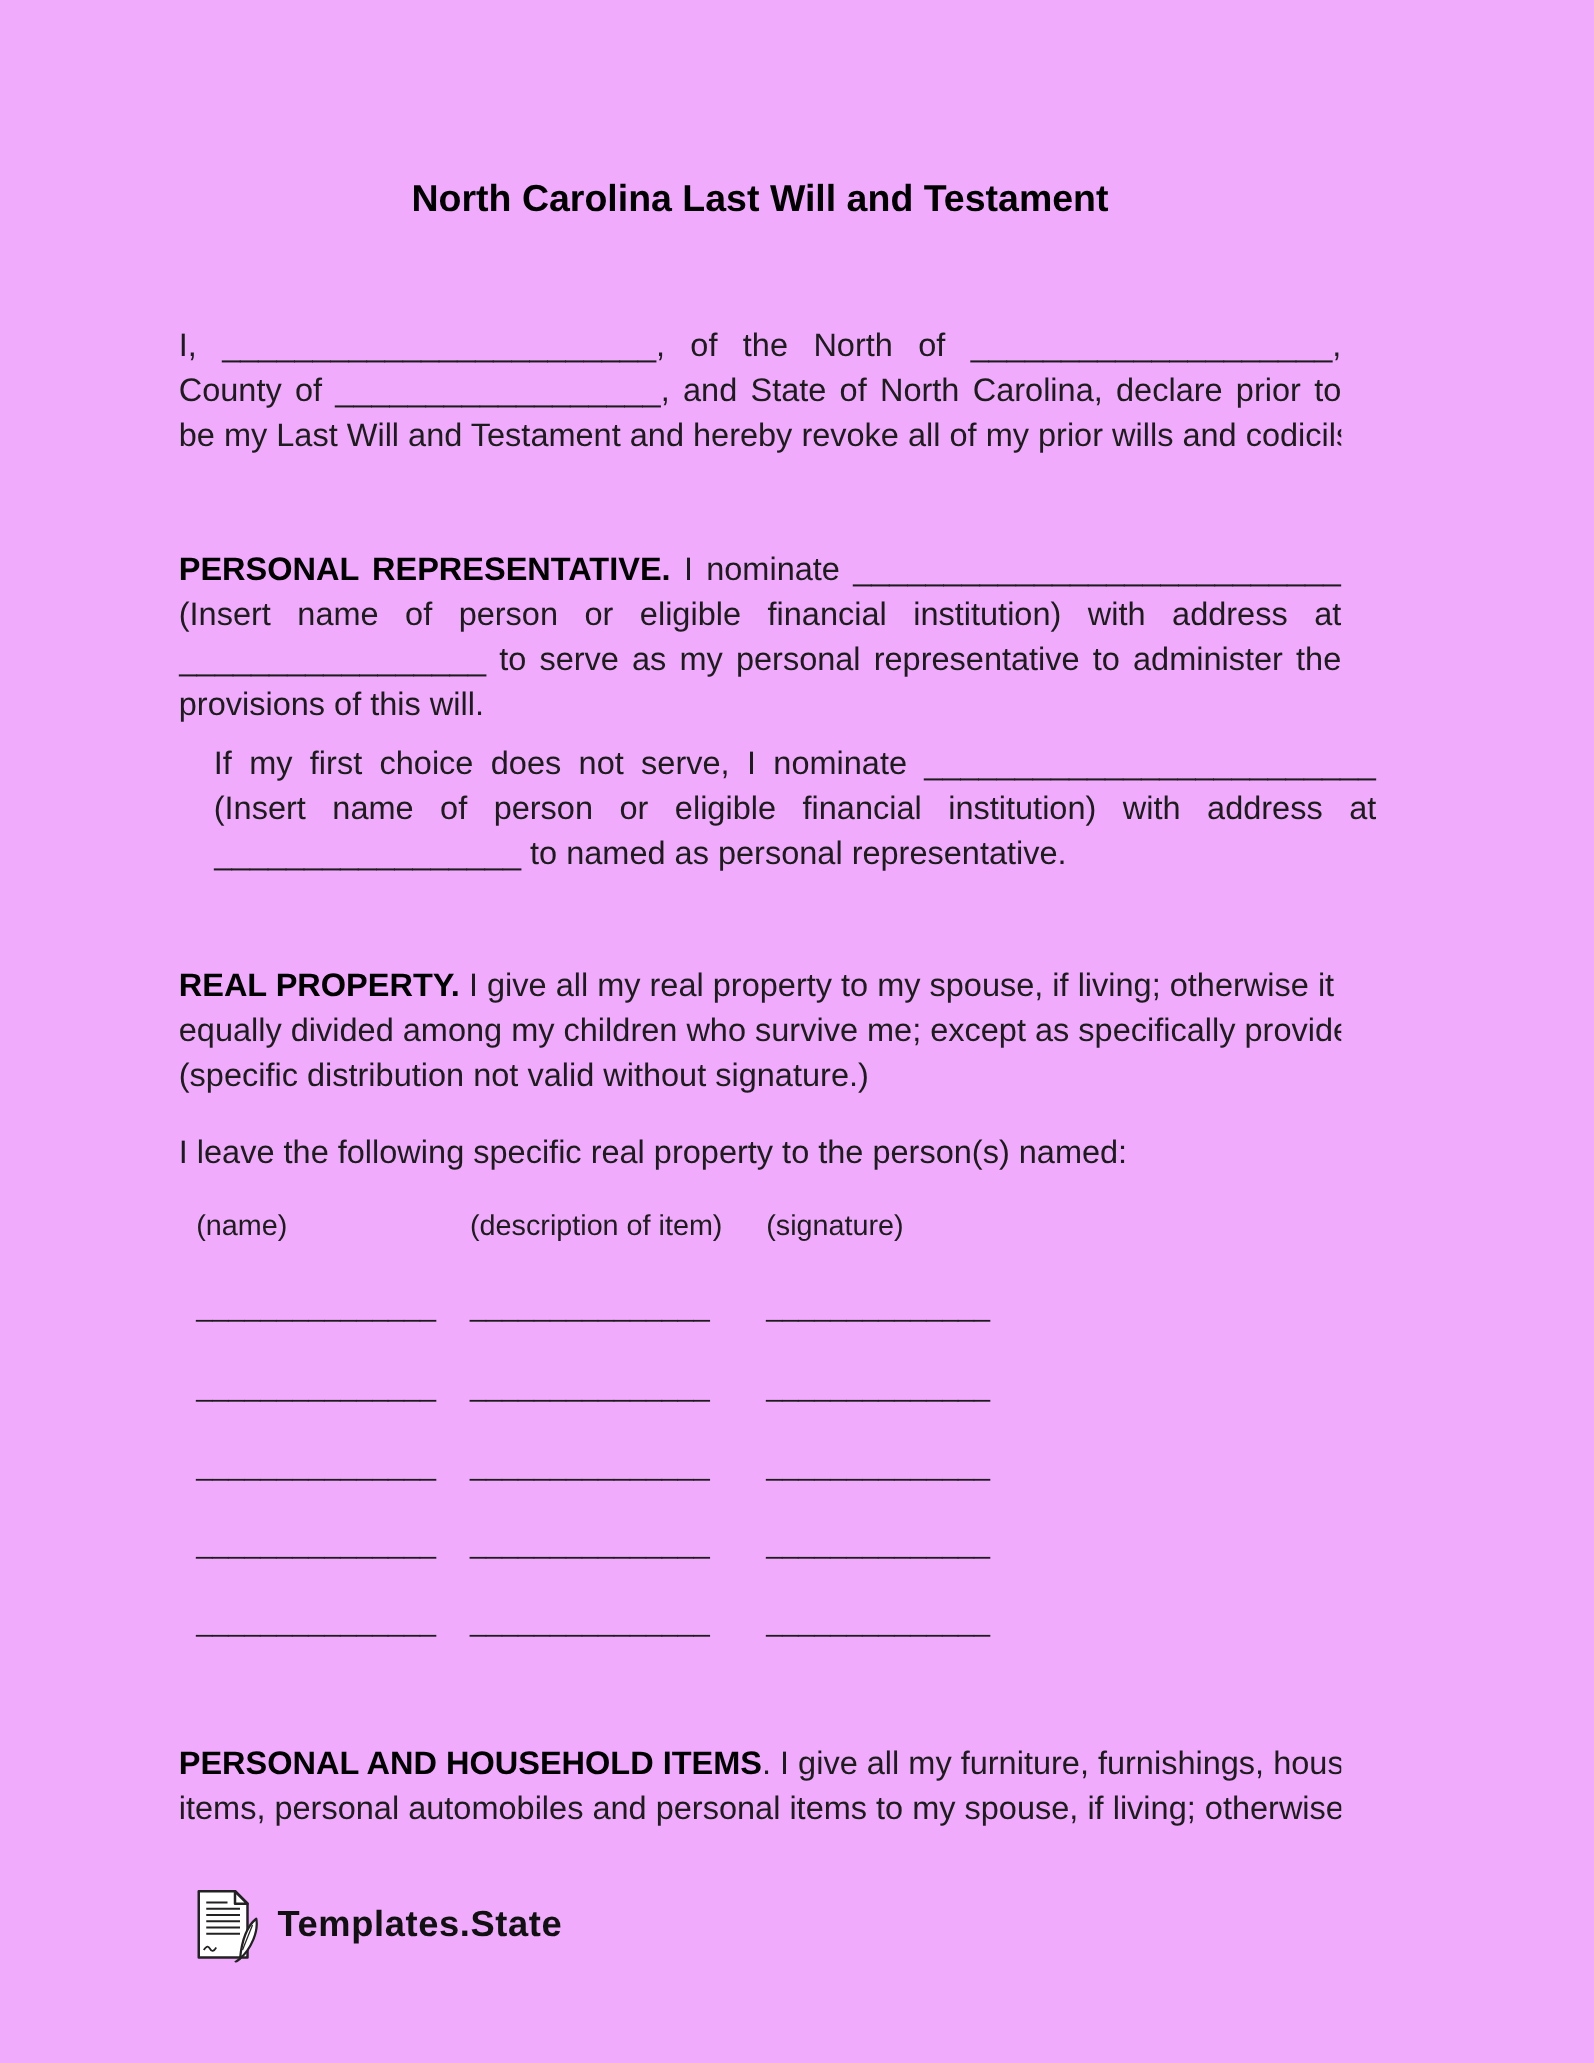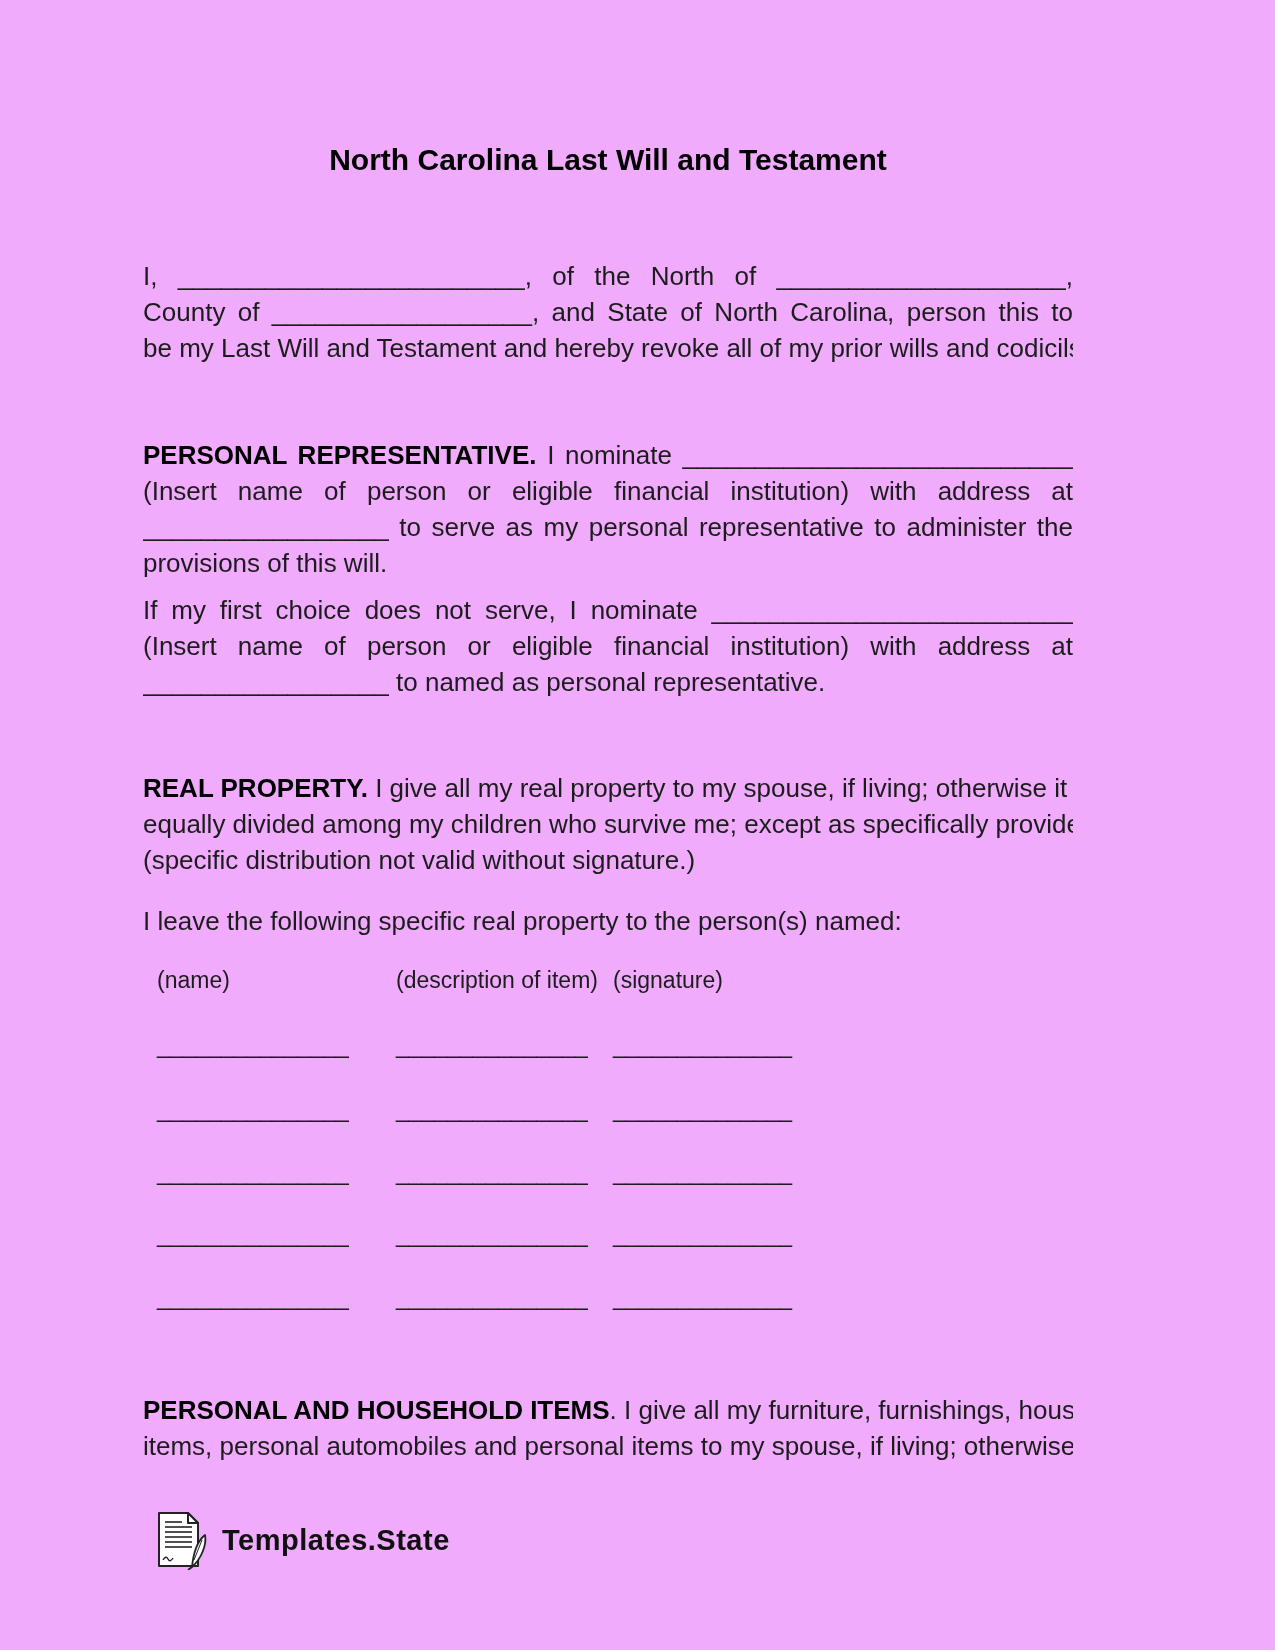--- a/index.html
+++ b/index.html
@@ -17,51 +17,51 @@
     line-height:40px;margin:0;
   }
   .jline,.lline{
     font-size:26px;line-height:36px;white-space:nowrap;overflow:hidden;
   }
   .jline{text-align:justify;text-align-last:justify;}
   .lline{text-align:left;}
   .b{font-weight:bold;color:#000;}
   .pos-intro{top:258px;}
   .pos-pr1{top:437px;}
-  .pos-pr2{top:592px;}
+  .pos-pr2{top:592px;margin-left:28px;}
   .pos-rp{top:770px;}
   .pos-leave{top:903px;}
   .pos-thead{top:962px;}
   .pos-row1{top:1027px;}
   .pos-row2{top:1091px;}
   .pos-row3{top:1154px;}
   .pos-row4{top:1216px;}
   .pos-row5{top:1279px;}
   .pos-ph{top:1392px;}
   .trow{height:36px;position:absolute;left:143px;width:930px;font-size:23px;line-height:36px;}
   .trow .c1{position:absolute;left:14px;white-space:nowrap;}
-  .trow .c2{position:absolute;left:233px;white-space:nowrap;margin-left:20px;}
+  .trow .c2{position:absolute;left:233px;white-space:nowrap;}
   .trow .c3{position:absolute;left:470px;white-space:nowrap;}
   .footer{position:absolute;left:152px;top:1508px;height:64px;}
   .logo-icon{position:absolute;left:0;top:2px;width:56px;height:60px;}
   .brand{
     position:absolute;left:70px;top:16px;font-size:29px;font-weight:bold;color:#111;
     white-space:nowrap;letter-spacing:0.5px;
   }
 </style>
 </head>
 <body>
 
 <div class="page">
 
   <h1 class="block title">North Carolina Last Will and Testament</h1>
 
   <div class="block pos-intro">
     <div class="jline">I, ________________________, of the North of ____________________,</div>
-    <div class="jline">County of __________________, and State of North Carolina, person this to</div>
+    <div class="jline">County of __________________, and State of North Carolina, declare prior to</div>
     <div class="lline">be my Last Will and Testament and hereby revoke all of my prior wills and codicils.</div>
   </div>
 
   <div class="block pos-pr1">
     <div class="jline"><span class="b">PERSONAL REPRESENTATIVE.</span> <span>I nominate ___________________________</span></div>
     <div class="jline">(Insert name of person or eligible financial institution) with address at</div>
     <div class="jline">_________________ to serve as my personal representative to administer the</div>
     <div class="lline">provisions of this will.</div>
   </div>
 

